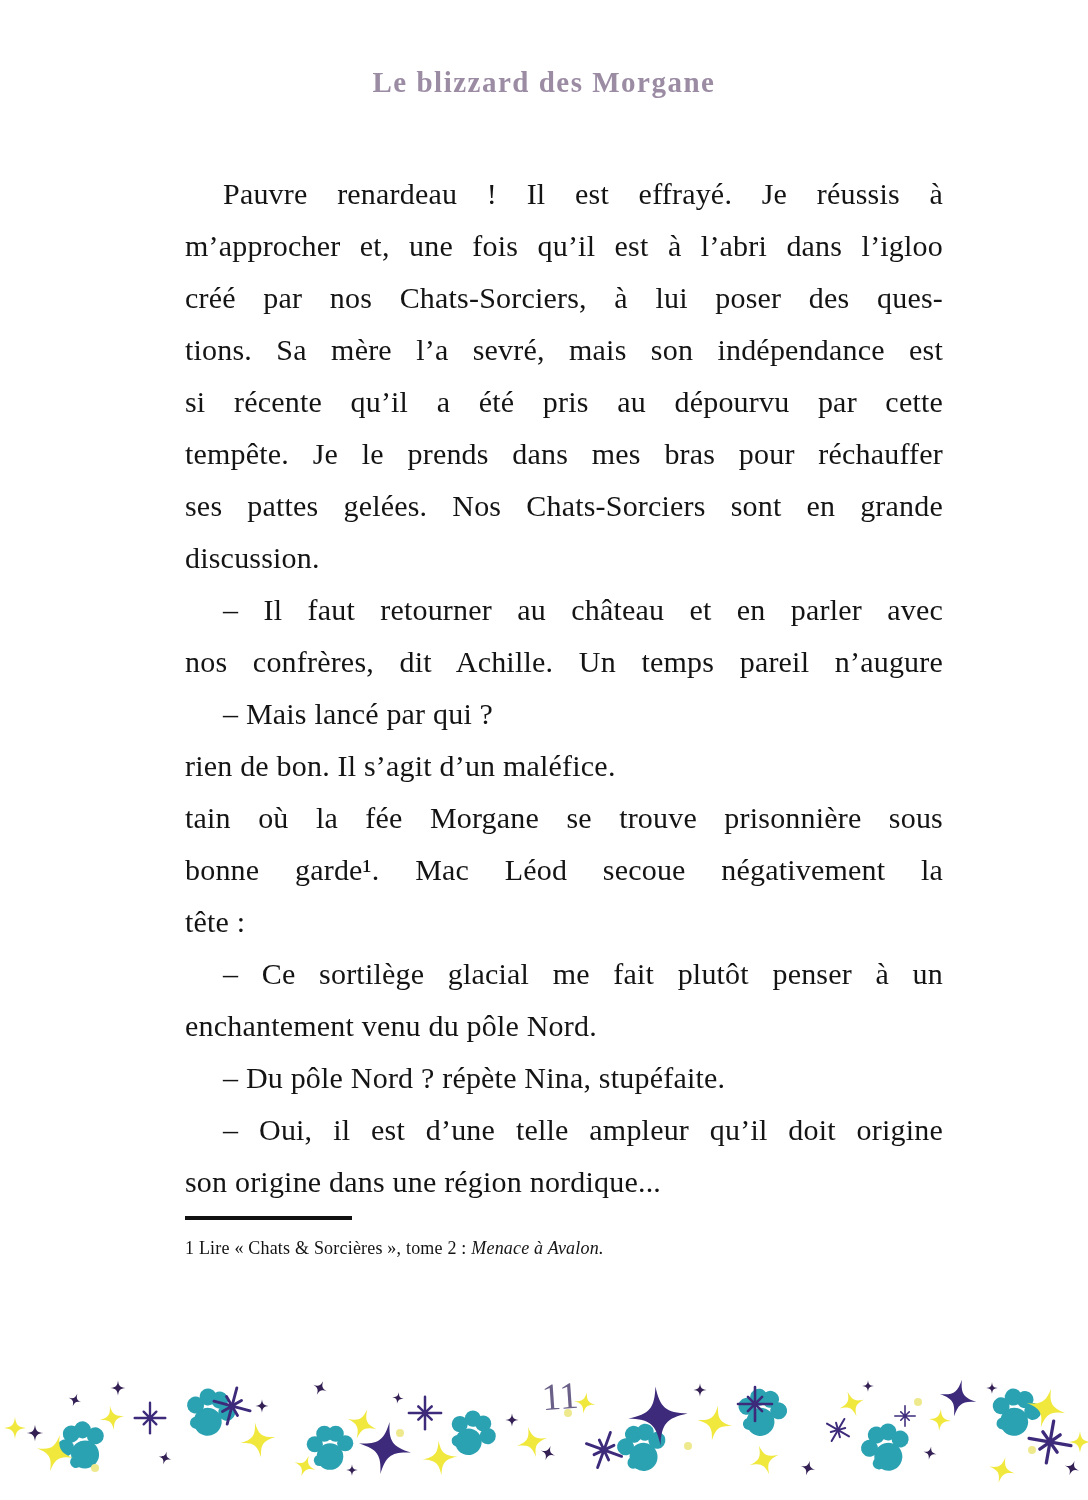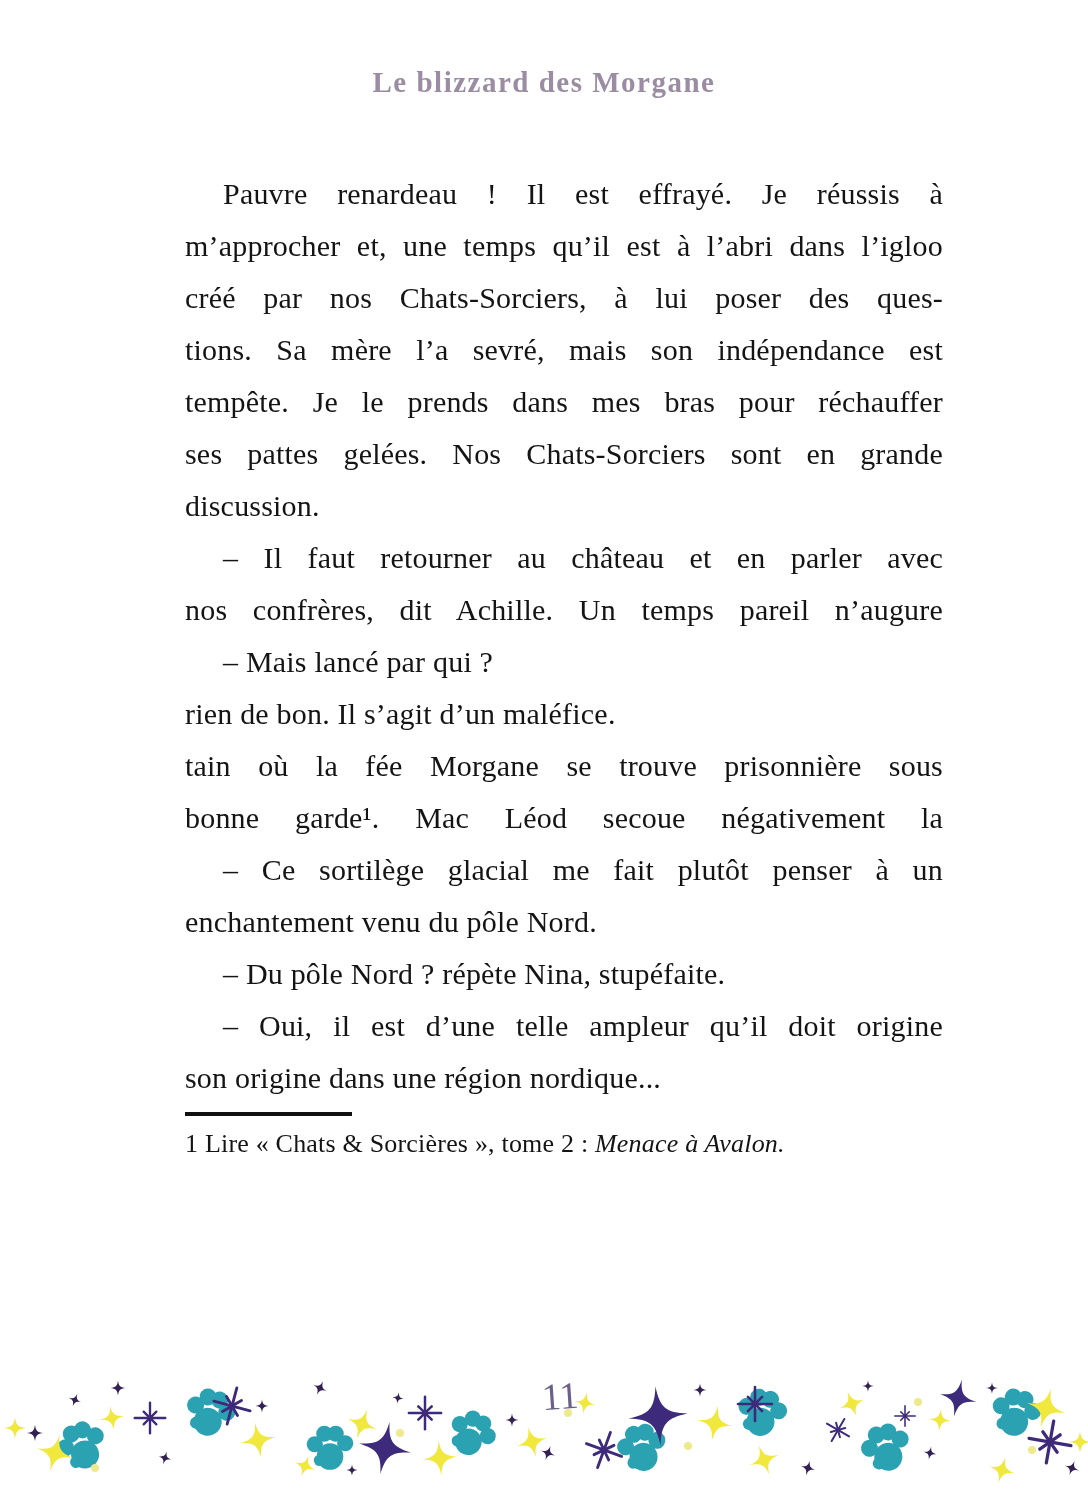--- a/index.html
+++ b/index.html
@@ -43,21 +43,21 @@
     padding-left:38px;
     width:720px;
   }
   .footnote-rule{
     width:167px;height:4px;
     background:#111111;
     margin-top:8px;
   }
   .footnote{
     margin-top:14px;
-    font-size:26px;
+    font-size:18px;
     line-height:28px;
     letter-spacing:0.2px;
     text-align:left;
     text-align-last:left;
     color:var(--body-color,#141414);
   }
   .footnote .fn-italic{font-style:italic;}
   .deco-band{
     position:absolute;
     left:0;top:1358px;
@@ -77,32 +77,34 @@
 </head>
 <body>
 
 <div class="page">
 
   <div class="header-title">Le blizzard des Morgane</div>
 
   <div class="body-text">
     <div id="lines-container">
         <div class="body-line indent">Pauvre renardeau ! Il est effrayé. Je réussis à</div>
-        <div class="body-line">m’approcher et, une temps qu’il est à l’abri dans l’igloo</div>
+        <div class="body-line">m’approcher et, une fois qu’il est à l’abri dans l’igloo</div>
         <div class="body-line">créé par nos Chats-Sorciers, à lui poser des ques-</div>
         <div class="body-line">tions. Sa mère l’a sevré, mais son indépendance est</div>
+        <div class="body-line">si récente qu’il a été pris au dépourvu par cette</div>
         <div class="body-line">tempête. Je le prends dans mes bras pour réchauffer</div>
         <div class="body-line">ses pattes gelées. Nos Chats-Sorciers sont en grande</div>
         <div class="body-line nojust">discussion.</div>
         <div class="body-line indent">– Il faut retourner au château et en parler avec</div>
         <div class="body-line">nos confrères, dit Achille. Un temps pareil n’augure</div>
         <div class="body-line indent nojust">– Mais lancé par qui ?</div>
         <div class="body-line nojust">rien de bon. Il s’agit d’un maléfice.</div>
         <div class="body-line">tain où la fée Morgane se trouve prisonnière sous</div>
         <div class="body-line">bonne garde¹. Mac Léod secoue négativement la</div>
+        <div class="body-line nojust">tête :</div>
         <div class="body-line indent">– Ce sortilège glacial me fait plutôt penser à un</div>
         <div class="body-line nojust">enchantement venu du pôle Nord.</div>
         <div class="body-line indent nojust">– Du pôle Nord ? répète Nina, stupéfaite.</div>
         <div class="body-line indent">– Oui, il est d’une telle ampleur qu’il doit origine</div>
         <div class="body-line nojust">son origine dans une région nordique...</div>
       </div>
     <div class="footnote-rule"></div>
     <div class="footnote"><span>1 Lire « Chats &amp; Sorcières », tome 2 : </span><span class="fn-italic">Menace à Avalon.</span></div>
   </div>
 

